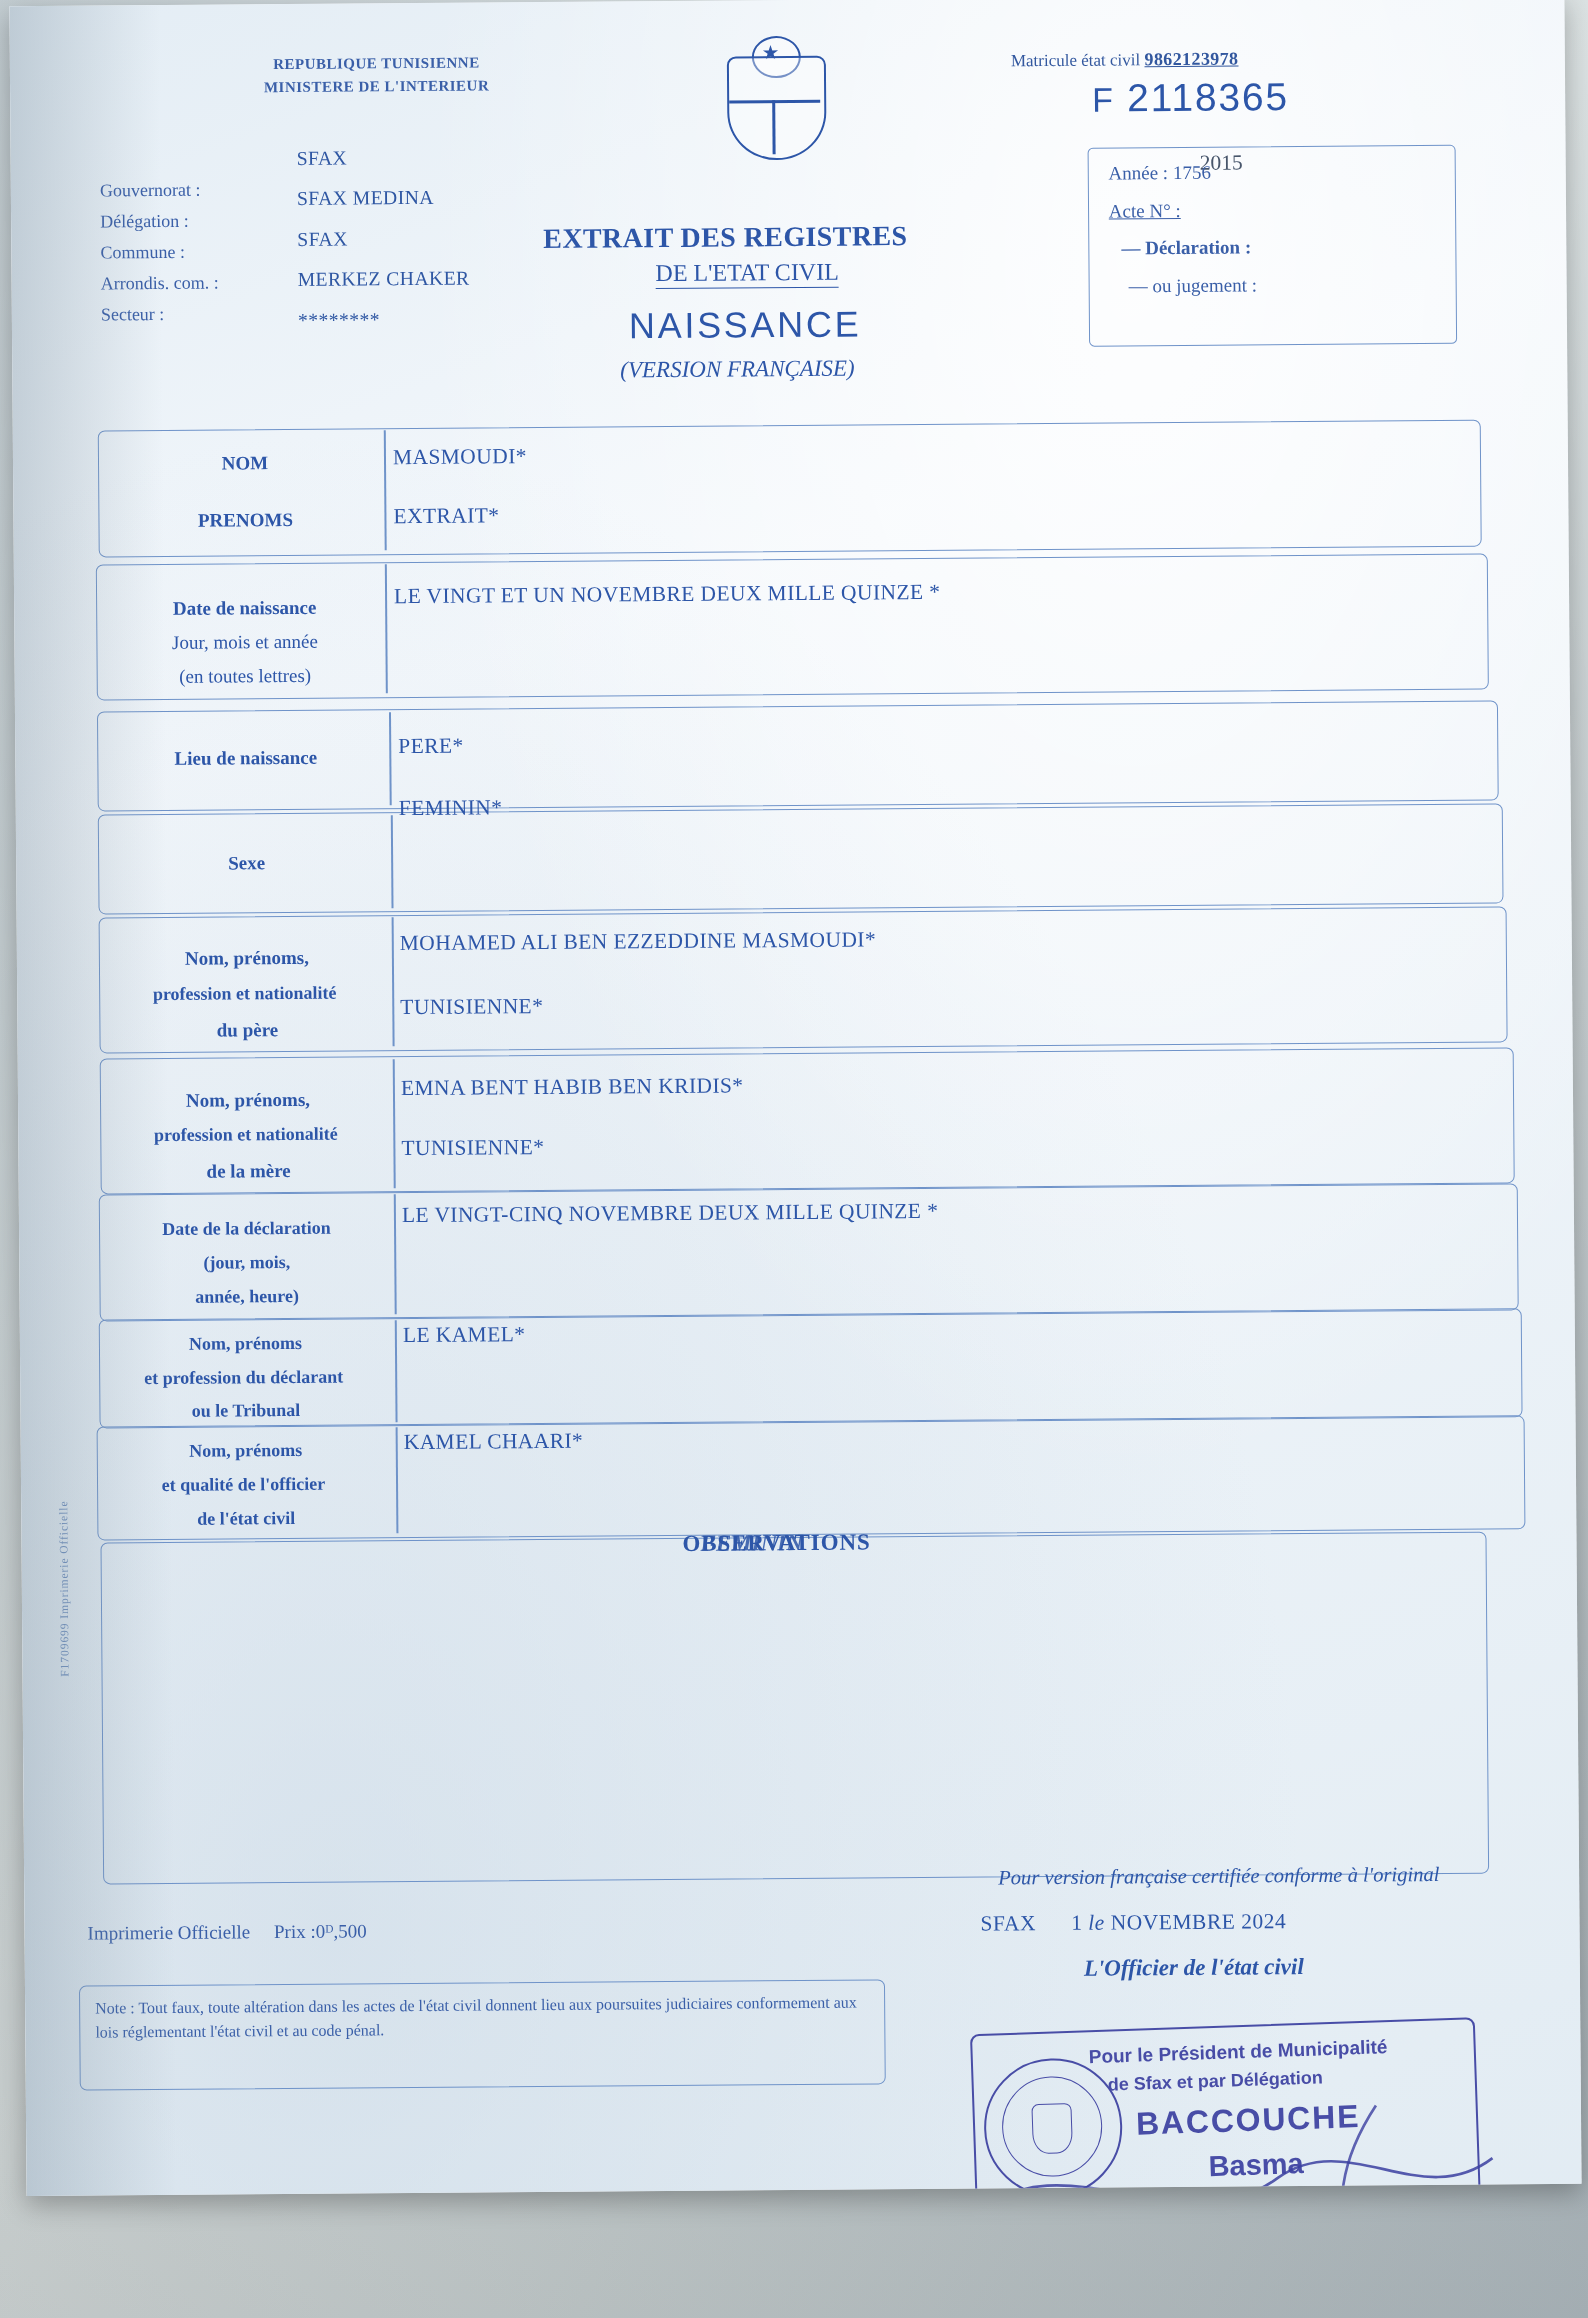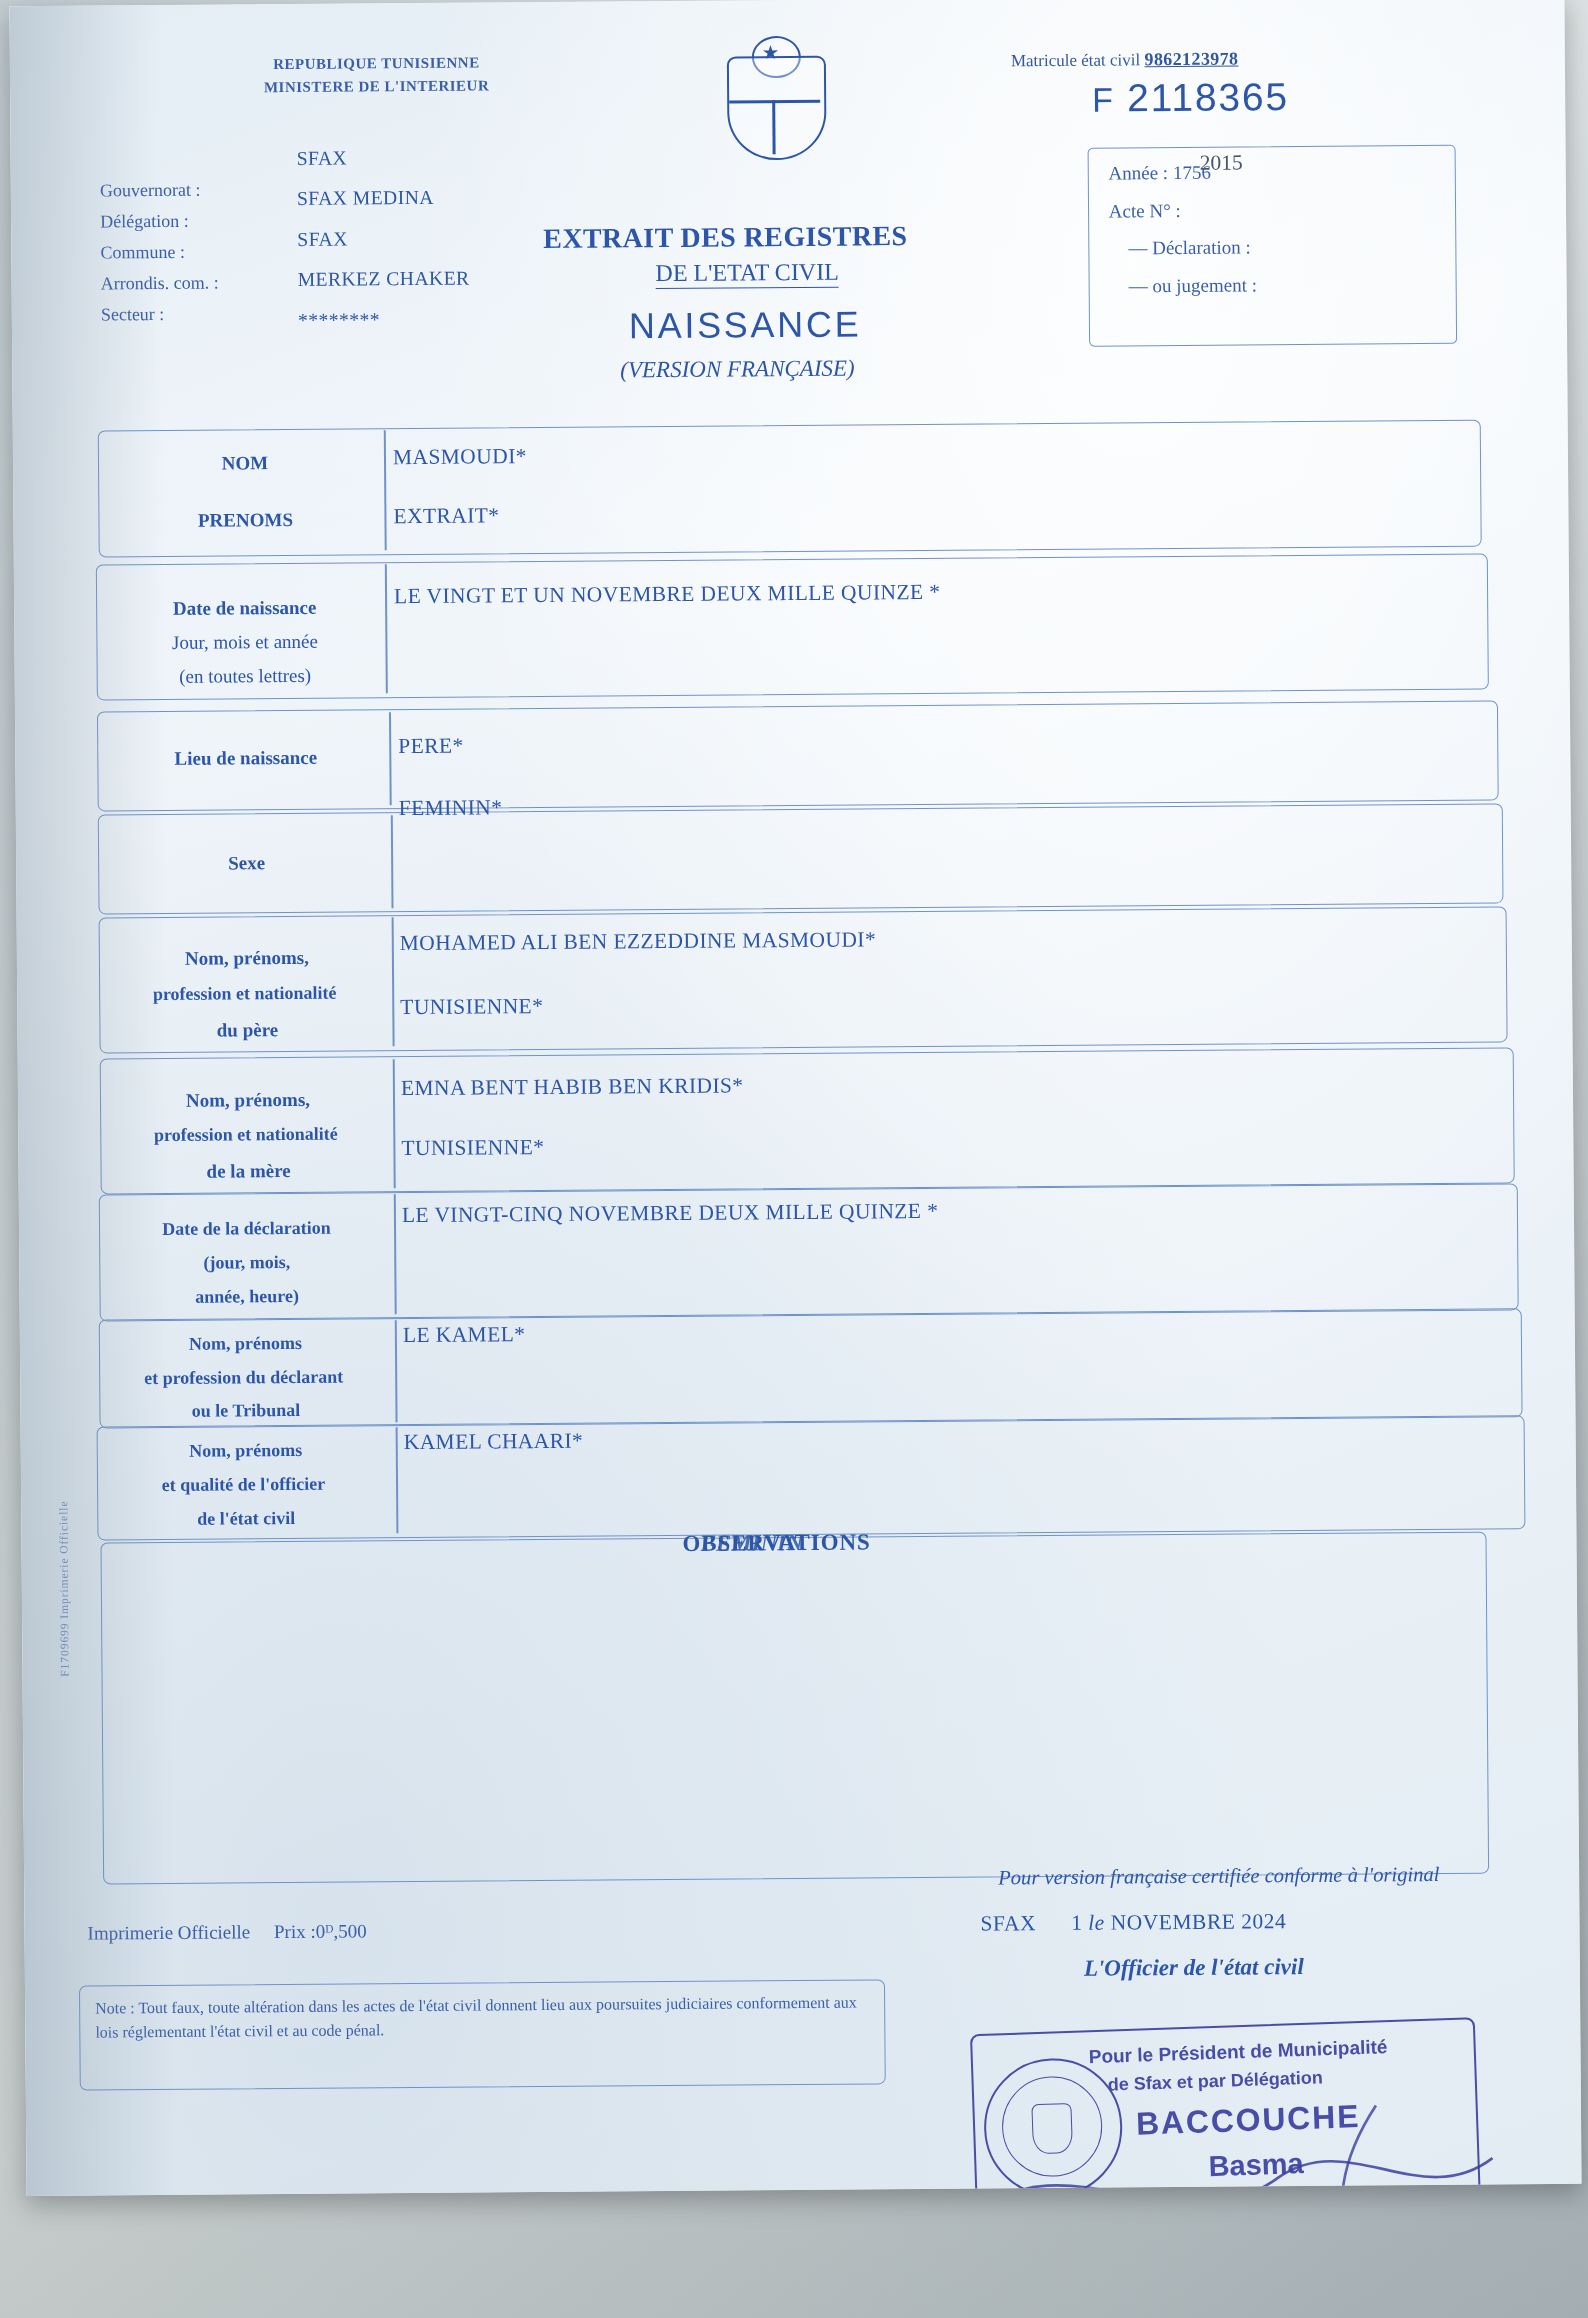--- a/index.html
+++ b/index.html
@@ -149,22 +149,22 @@
       <span class="f">F</span><span>2118365</span>
     </div>
 
     <div class="year2015">2015</div>
 
     <div class="box-right">
       <div class="l" style="top:14.3px;">
         <span>Année :</span>
         <span>1756</span>
       </div>
-      <div class="l" style="top:52px;">Acte N° :</div>
-      <div class="l" style="top:89px;left:39px;">— Déclaration :</div>
+      <div class="l" style="top:52px;text-decoration:underline;">Acte N° :</div>
+      <div class="l" style="top:89px;left:32px;font-weight:bold;">— Déclaration :</div>
       <div class="l" style="top:127px;left:39px;">— ou jugement :</div>
     </div>
 
     <div class="adm">
       <div><span class="k">Gouvernorat :</span></div>
       <div><span class="k">Délégation :</span></div>
       <div><span class="k">Commune :</span></div>
       <div><span class="k">Arrondis. com. :</span></div>
       <div><span class="k">Secteur :</span></div>
     </div>

